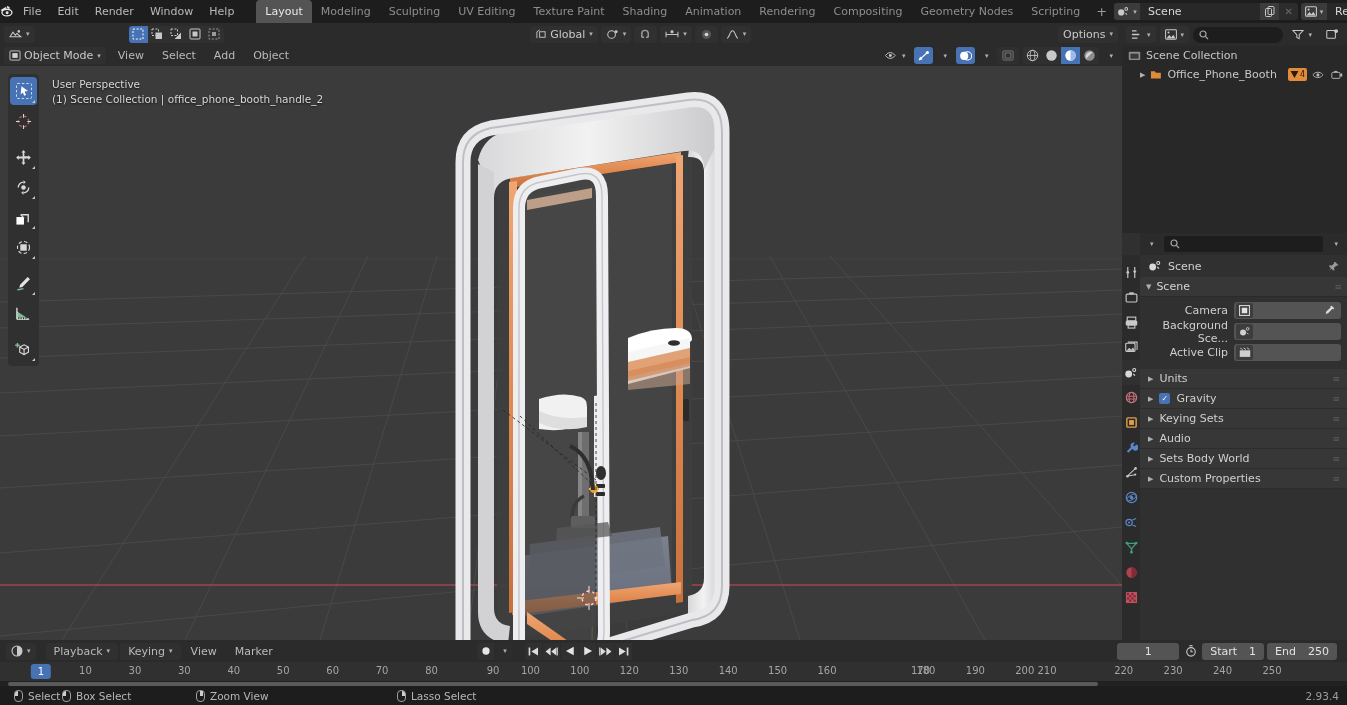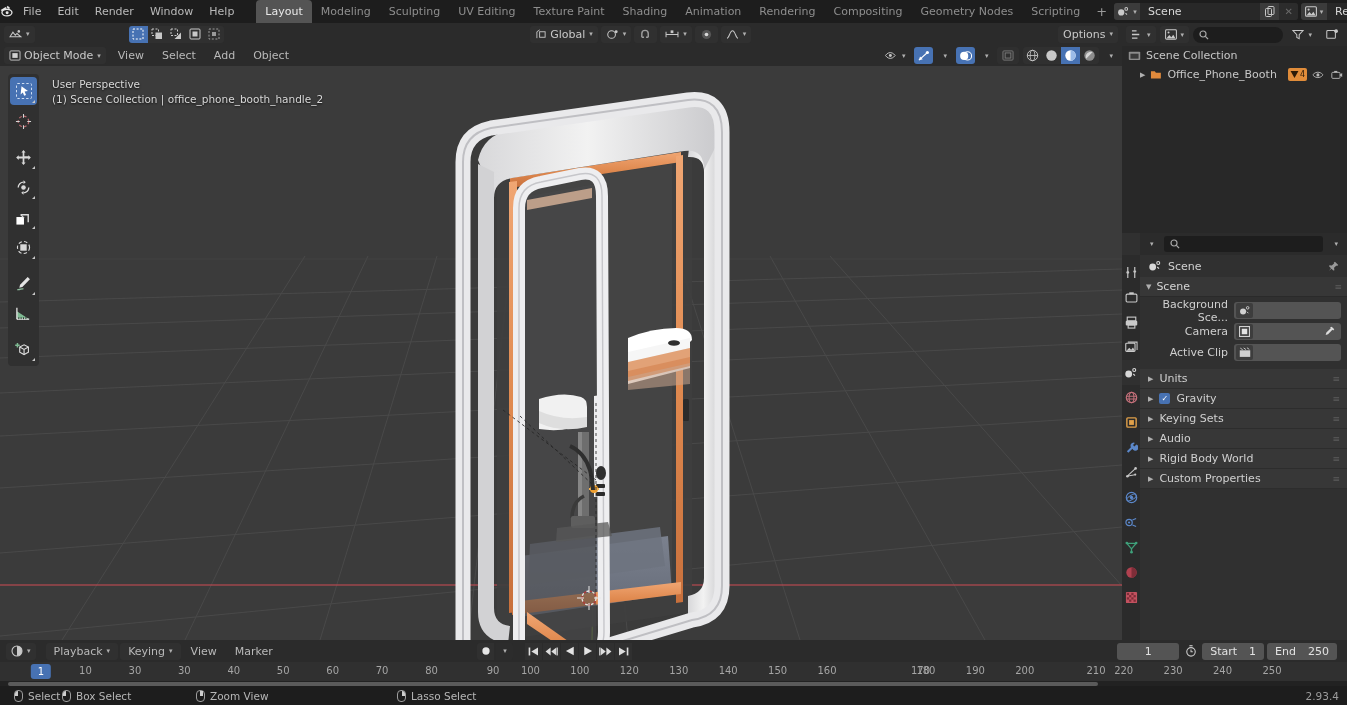--- a/index.html
+++ b/index.html
@@ -930,50 +930,50 @@
       </div>
 
       <div class="panel-head">
         <span class="tri">▼</span>
         <span>Scene</span>
         <span class="grip">≡</span>
       </div>
 
       <div id="scene-rows" style="padding-top:3px">
           <div class="panel-row">
-            <div class="prow-label">Background Sce...</div>
-            <div class="prow-field">
-              <span class="field-icon">
-                <svg width="12" height="11" viewBox="0 0 13 12">
-                  <circle cx="4.4" cy="7" r="3.3" fill="#d0d0d0"></circle>
-                  <circle cx="9.4" cy="3.1" r="1.4" fill="none" stroke="#d0d0d0" stroke-width="1"></circle>
-                  <path d="M8.6 7.4l1.6 1.6" stroke="#d0d0d0" stroke-width="1"></path>
-                </svg>
-              </span>
-              <span style="flex: 1 1 0%;"></span>
-            </div>
-          </div>
-          <div class="panel-row">
             <div class="prow-label">Camera</div>
             <div class="prow-field">
               <span class="field-icon">
                 <svg width="11" height="11" viewBox="0 0 12 12">
                   <rect x="0.6" y="0.6" width="10.8" height="10.8" fill="none" stroke="#d0d0d0" stroke-width="1.2"></rect>
                   <rect x="3" y="3" width="6" height="6" fill="#e2e2e2"></rect>
                 </svg>
               </span>
               <span style="flex: 1 1 0%;"></span>
               <span class="pick">
                 <svg width="11" height="11" viewBox="0 0 12 12">
                   <path d="M8.4 0.8l2.8 2.8-1.2 1.2-.8-.8L4.4 9l-2.6.8.8-2.6 4.8-4.8-.8-.8z" fill="#dcdcdc"></path>
                 </svg>
               </span>
             </div>
           </div>
           <div class="panel-row">
+            <div class="prow-label">Background Sce...</div>
+            <div class="prow-field">
+              <span class="field-icon">
+                <svg width="12" height="11" viewBox="0 0 13 12">
+                  <circle cx="4.4" cy="7" r="3.3" fill="#d0d0d0"></circle>
+                  <circle cx="9.4" cy="3.1" r="1.4" fill="none" stroke="#d0d0d0" stroke-width="1"></circle>
+                  <path d="M8.6 7.4l1.6 1.6" stroke="#d0d0d0" stroke-width="1"></path>
+                </svg>
+              </span>
+              <span style="flex: 1 1 0%;"></span>
+            </div>
+          </div>
+          <div class="panel-row">
             <div class="prow-label">Active Clip</div>
             <div class="prow-field">
               <span class="field-icon">
                 <svg width="12" height="11" viewBox="0 0 13 12">
                   <path d="M0.8 3.6h11.4v7.2H0.8z" fill="#d0d0d0"></path>
                   <path d="M1.4 1.2l2.6 1.8M5 1l2.6 1.8M8.6 0.8l2.6 1.8" stroke="#d0d0d0" stroke-width="1"></path>
                 </svg>
               </span>
               <span style="flex: 1 1 0%;"></span>
             </div>
@@ -996,21 +996,21 @@
             <span>Keying Sets</span>
             <span class="grip">≡</span>
           </div>
           <div class="closed-panel">
             <span class="tri">▶</span>
             <span>Audio</span>
             <span class="grip">≡</span>
           </div>
           <div class="closed-panel">
             <span class="tri">▶</span>
-            <span>Rigid Body World</span>
+            <span>Sets Body World</span>
             <span class="grip">≡</span>
           </div>
           <div class="closed-panel">
             <span class="tri">▶</span>
             <span>Custom Properties</span>
             <span class="grip">≡</span>
           </div>
         </div>
     </div>
   </div>
@@ -1115,21 +1115,21 @@
         <div class="tl-tick" style="left: 579.871px;">100</div>
         <div class="tl-tick" style="left: 629.309px;">120</div>
         <div class="tl-tick" style="left: 678.747px;">130</div>
         <div class="tl-tick" style="left: 728.185px;">140</div>
         <div class="tl-tick" style="left: 777.622px;">150</div>
         <div class="tl-tick" style="left: 827.06px;">160</div>
         <div class="tl-tick" style="left: 876.498px; margin-left: 44px;">170</div>
         <div class="tl-tick" style="left: 925.936px;">180</div>
         <div class="tl-tick" style="left: 975.373px;">190</div>
         <div class="tl-tick" style="left: 1024.81px;">200</div>
-        <div class="tl-tick" style="left: 1096px; text-align: right;">210</div>
+        <div class="tl-tick" style="left: 1047px; text-align: right;">210</div>
         <div class="tl-tick" style="left: 1123.69px;">220</div>
         <div class="tl-tick" style="left: 1173.12px;">230</div>
         <div class="tl-tick" style="left: 1222.56px;">240</div>
         <div class="tl-tick" style="left: 1272px;">250</div>
         <div class="tl-cur" style="left: 41px;">1</div>
       </div>
     <div class="tl-scroll">
         <i></i>
       </div>
   </div>

